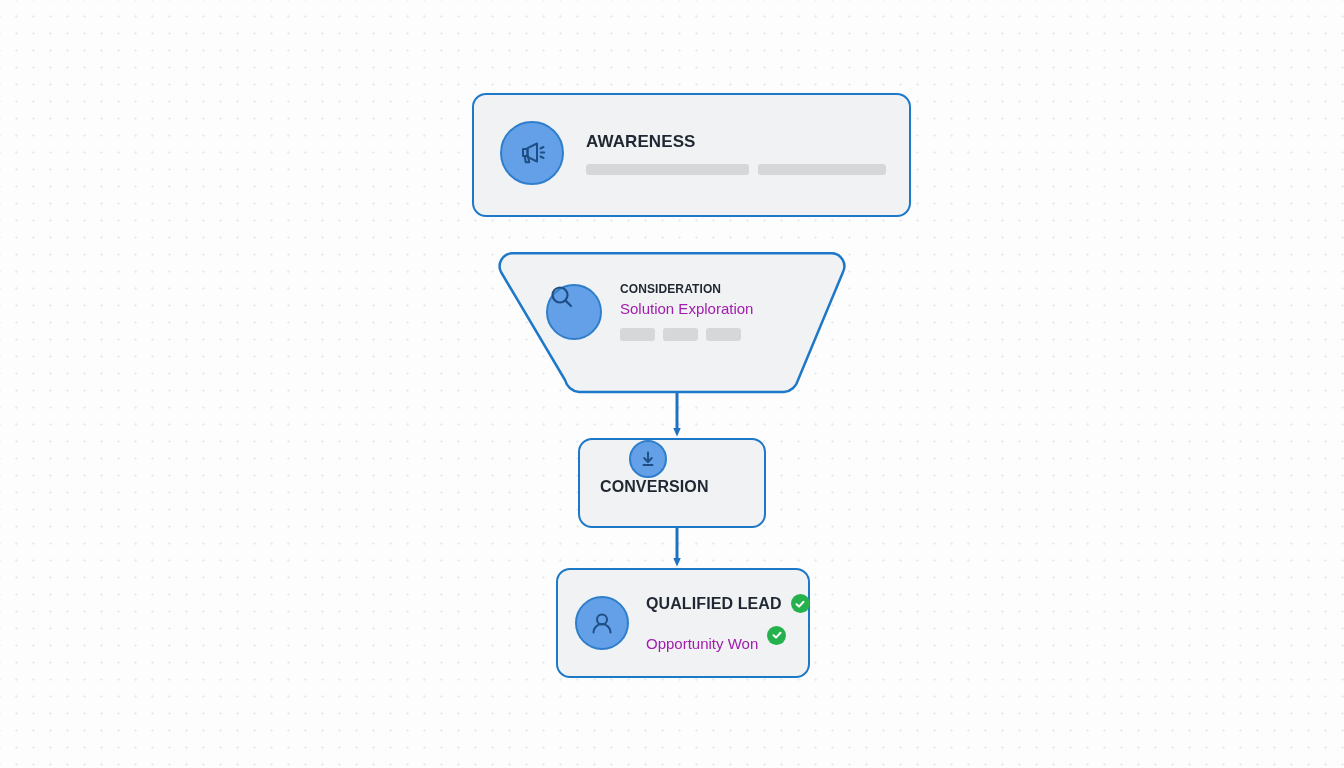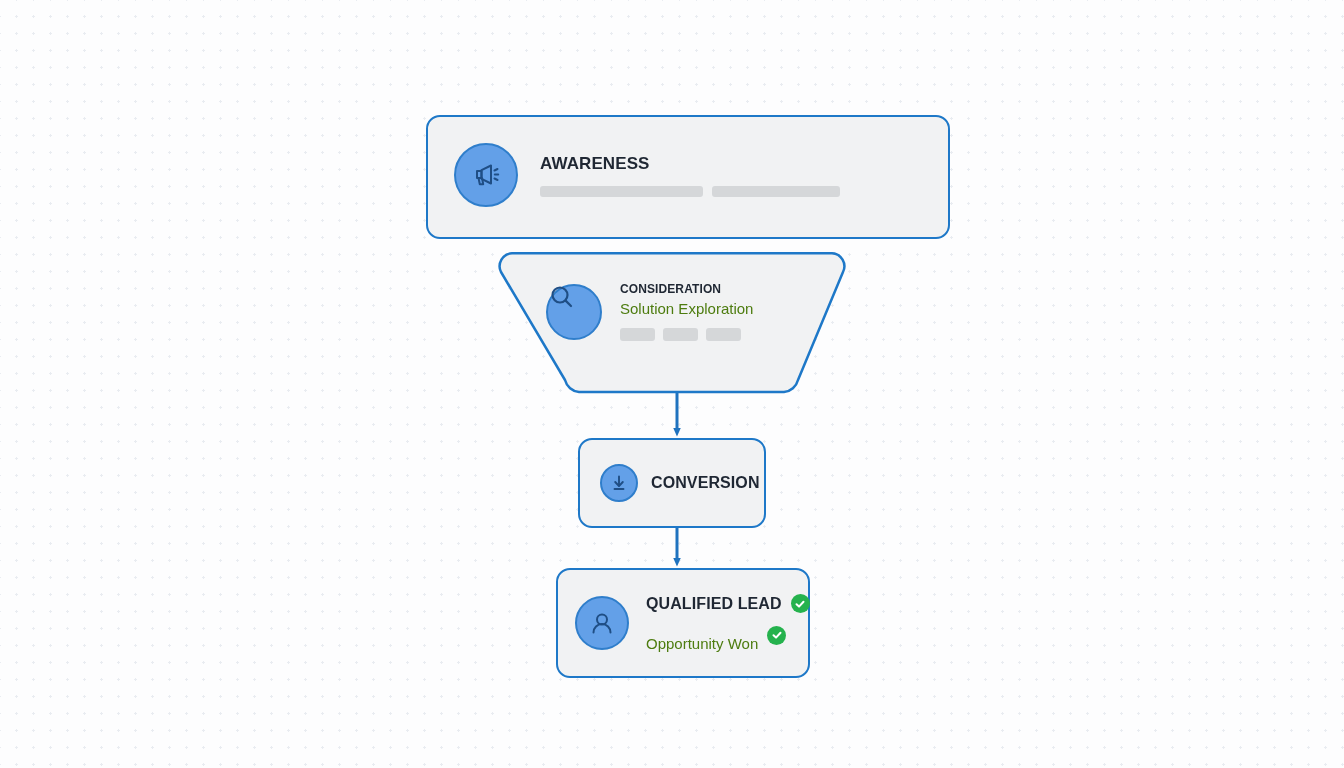--- a/index.html
+++ b/index.html
@@ -53,42 +53,42 @@
   .node-text { display: flex; flex-direction: column; }
 
   .node-title {
     font-weight: bold;
     color: #1f2733;
     letter-spacing: .1px;
     white-space: nowrap;
   }
 
   .node-sub {
-    color: #4d7c0f;
+    color: #a21caf;
     white-space: nowrap;
   }
 
   
   .skeleton-row { display: flex; align-items: center; }
   .skeleton-bar {
     background: #d5d7d9;
     border-radius: 3px;
     height: 11px;
   }
   .skeleton-chip {
     background: #d5d7d9;
     border-radius: 3px;
     height: 13px;
     width: 35px;
   }
 
   
   #stage-awareness {
-    left: 426px; top: 93px;
-    width: 524px; height: 124px; margin-top: 22px;
+    left: 472px; top: 93px;
+    width: 439px; height: 124px;
   }
   #stage-awareness .node-inner { left: 26px; top: 26px; }
   #stage-awareness .icon-circle { width: 64px; height: 64px; margin-right: 22px; }
   #stage-awareness .node-title { font-size: 17px; margin-bottom: 12px; }
   #stage-awareness .skeleton-row { gap: 9px; }
 
   
   #stage-consideration {
     position: absolute;
     left: 498px; top: 252px;
@@ -99,21 +99,21 @@
   #stage-consideration .icon-circle { width: 56px; height: 56px; margin-right: 18px; }
   #stage-consideration .node-title { font-size: 12px; margin-bottom: 4px; }
   #stage-consideration .node-sub { font-size: 15px; margin-bottom: 11px; }
   #stage-consideration .skeleton-row { gap: 8px; }
 
   
   #stage-conversion {
     left: 578px; top: 438px;
     width: 188px; height: 90px;
   }
-  #stage-conversion .node-inner { left: 20px; top: 0; height: 100%; }
+  #stage-conversion .node-inner { left: 20px; top: 0; height: 100%; flex-direction: column; }
   #stage-conversion .icon-circle { width: 38px; height: 38px; margin-right: 13px; }
   #stage-conversion .node-title { font-size: 16px; }
 
   
   #stage-qualified {
     left: 556px; top: 568px;
     width: 254px; height: 110px;
   }
   #stage-qualified .node-inner { left: 17px; top: 0; height: 100%; }
   #stage-qualified .icon-circle { width: 54px; height: 54px; margin-right: 17px; }

